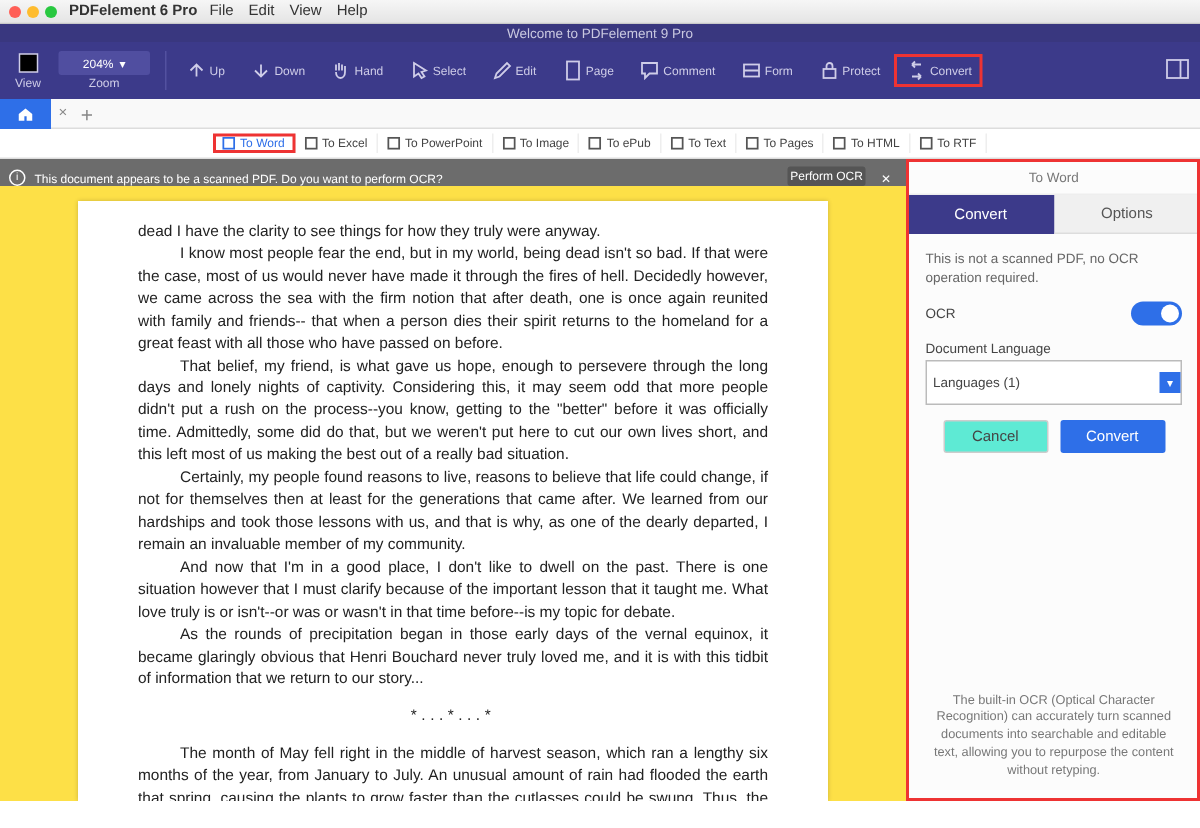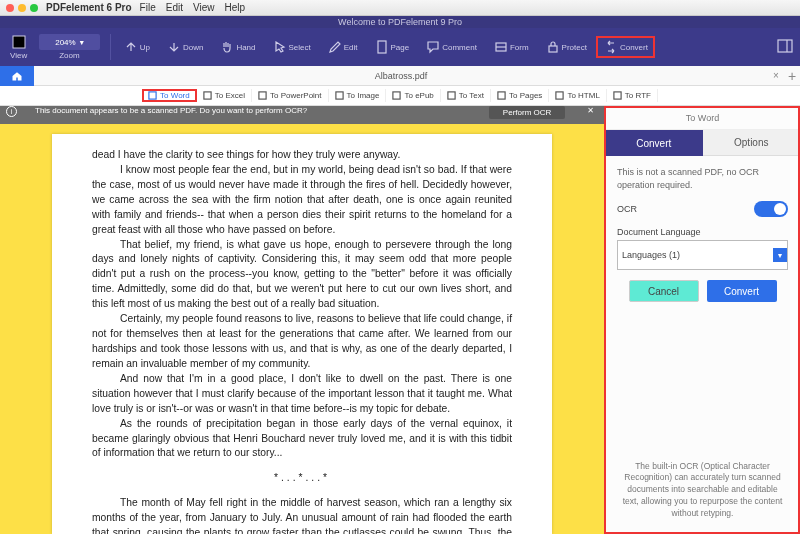--- a/index.html
+++ b/index.html
@@ -25,24 +25,24 @@
 .home { width:34px; height:20px; background:#2e6fe8; display:flex; align-items:center; justify-content:center; }
 .home svg { width:12px; height:12px; fill:#fff; }
 .tabname { flex:1; text-align:center; font-size:9px; color:#555; }
 .tabx { width:16px; text-align:center; color:#888; cursor:pointer; }
 .tabplus { width:16px; text-align:center; color:#888; cursor:pointer; font-size:14px; }
 .exportbar { height:20px; background:#fff; border-bottom:1px solid #ddd; display:flex; align-items:center; justify-content:center; gap:0; font-size:8px; }
 .exbtn { display:flex; align-items:center; gap:3px; padding:2px 6px; border-right:1px solid #eee; cursor:pointer; color:#444; }
 .exbtn.hl { outline:2px solid #e33; outline-offset:-2px; color:#2e6fe8; }
 .exbtn svg { width:9px; height:9px; fill:none; stroke:#555; stroke-width:1.3; }
 .exbtn.hl svg { stroke:#2e6fe8; }
-.ocrbar { height:18px; background:#6c6c6c; color:#fff; display:flex; align-items:flex-start; padding:0 6px; font-size:8px; gap:18px; }
+.ocrbar { height:18px; background:#6c6c6c; color:#fff; display:flex; align-items:flex-end; padding:0 6px; font-size:8px; gap:6px; }
 .ocrbar .info { width:11px; height:11px; border:1px solid #fff; border-radius:50%; display:flex; align-items:center; justify-content:center; font-size:7px; }
 .ocrbar .msg { flex:1; }
-.ocrbar .perform { background:#555; padding:2px 14px; border-radius:2px; cursor:pointer; }
+.ocrbar .perform { background:#555; padding:2px 2px; border-radius:2px; cursor:pointer; }
 .ocrbar .close { cursor:pointer; padding:0 4px; }
 .main { display:flex; height:428px; }
 .doc { flex:1; background:#fde047; padding:10px 0 0 0; overflow:hidden; display:flex; justify-content:center; }
 .page { width:500px; background:#fff; padding:14px 40px; font-family:Georgia,'Times New Roman',serif; font-size:10.3px; line-height:1.45; color:#222; text-align:justify; box-shadow:0 0 3px rgba(0,0,0,.2); }
 .page p { margin:0; text-indent:28px; }
 .page p.no-indent { text-indent:0; }
 .page .divider { text-align:center; text-indent:0; margin:10px 0; letter-spacing:3px; }
 .panel { width:196px; background:#fcfcfc; border-left:1px solid #ddd; display:flex; flex-direction:column; outline:2px solid #e33; outline-offset:-2px; }
 .panel-title { height:24px; display:flex; align-items:center; justify-content:center; font-size:9px; color:#777; border-bottom:1px solid #eee; }
 .panel-tabs { display:flex; height:26px; }
@@ -167,21 +167,20 @@
         <path d="M11 3v12"></path>
       </svg></div>
 </div>
 
 <div class="tabbar">
   <div class="home">
       <svg viewBox="0 0 16 16">
         <path d="M2 8l6-5 6 5v6H9v-4H7v4H2z"></path>
       </svg>
     </div>
-  <div class="tabname">Albatross.pdf</div>
   <div class="tabx">×</div>
   <div class="tabplus">+</div>
 </div>
 
 <div class="exportbar">
   <div class="exbtn hl">
       <svg viewBox="0 0 10 10">
         <rect x="1" y="1" width="8" height="8"></rect>
       </svg>
       <span>To Word</span>

